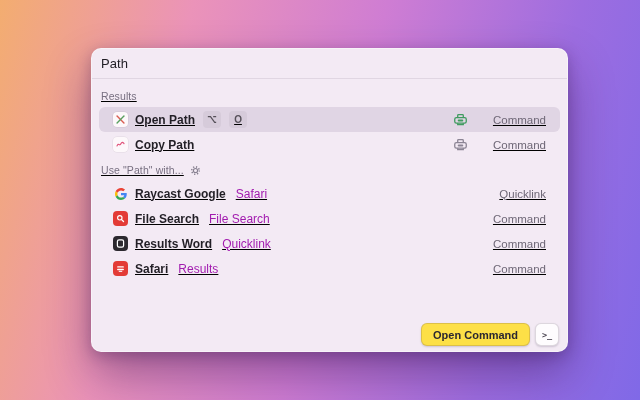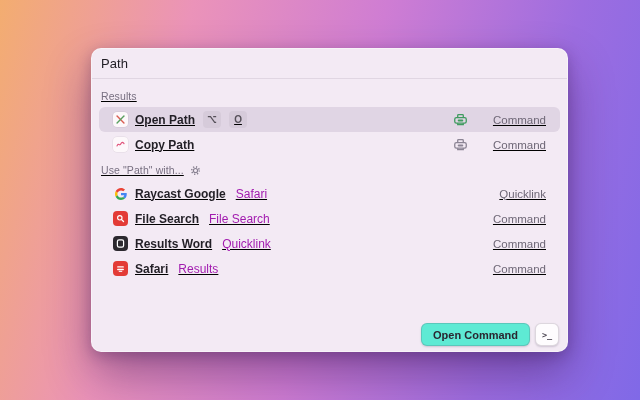--- a/index.html
+++ b/index.html
@@ -45,21 +45,21 @@
     min-width:10px;height:17px;padding:0 4px;border-radius:4px;
     background:#d6cbda;color:#565059;font-size:10px;font-weight:600;
     display:flex;align-items:center;justify-content:center;margin-left:1px;
   }
   .type-label{color:#6e6776;font-size:11.5px;margin-left:18px;}
   .accessory{display:flex;align-items:center;}
   .footer{
     position:absolute;right:8px;bottom:5px;display:flex;gap:5px;align-items:center;
   }
   .footer-btn{
-    height:21px;padding:0 11px;border-radius:6px;background:#5eead4;
+    height:21px;padding:0 11px;border-radius:6px;background:#fde047;
     border:1px solid rgba(70,50,80,.18);box-shadow:0 1px 2px rgba(40,20,60,.18);
     display:flex;align-items:center;font-size:11px;font-weight:600;color:#2a2730;
   }
   .footer-key{
     width:22px;height:21px;border-radius:6px;background:#fefcfe;
     border:1px solid rgba(70,50,80,.18);box-shadow:0 1px 2px rgba(40,20,60,.18);
     display:flex;align-items:center;justify-content:center;
     font-family:"DejaVu Sans Mono",monospace;font-size:8.5px;font-weight:700;color:#4b4552;
   }
 </style>

